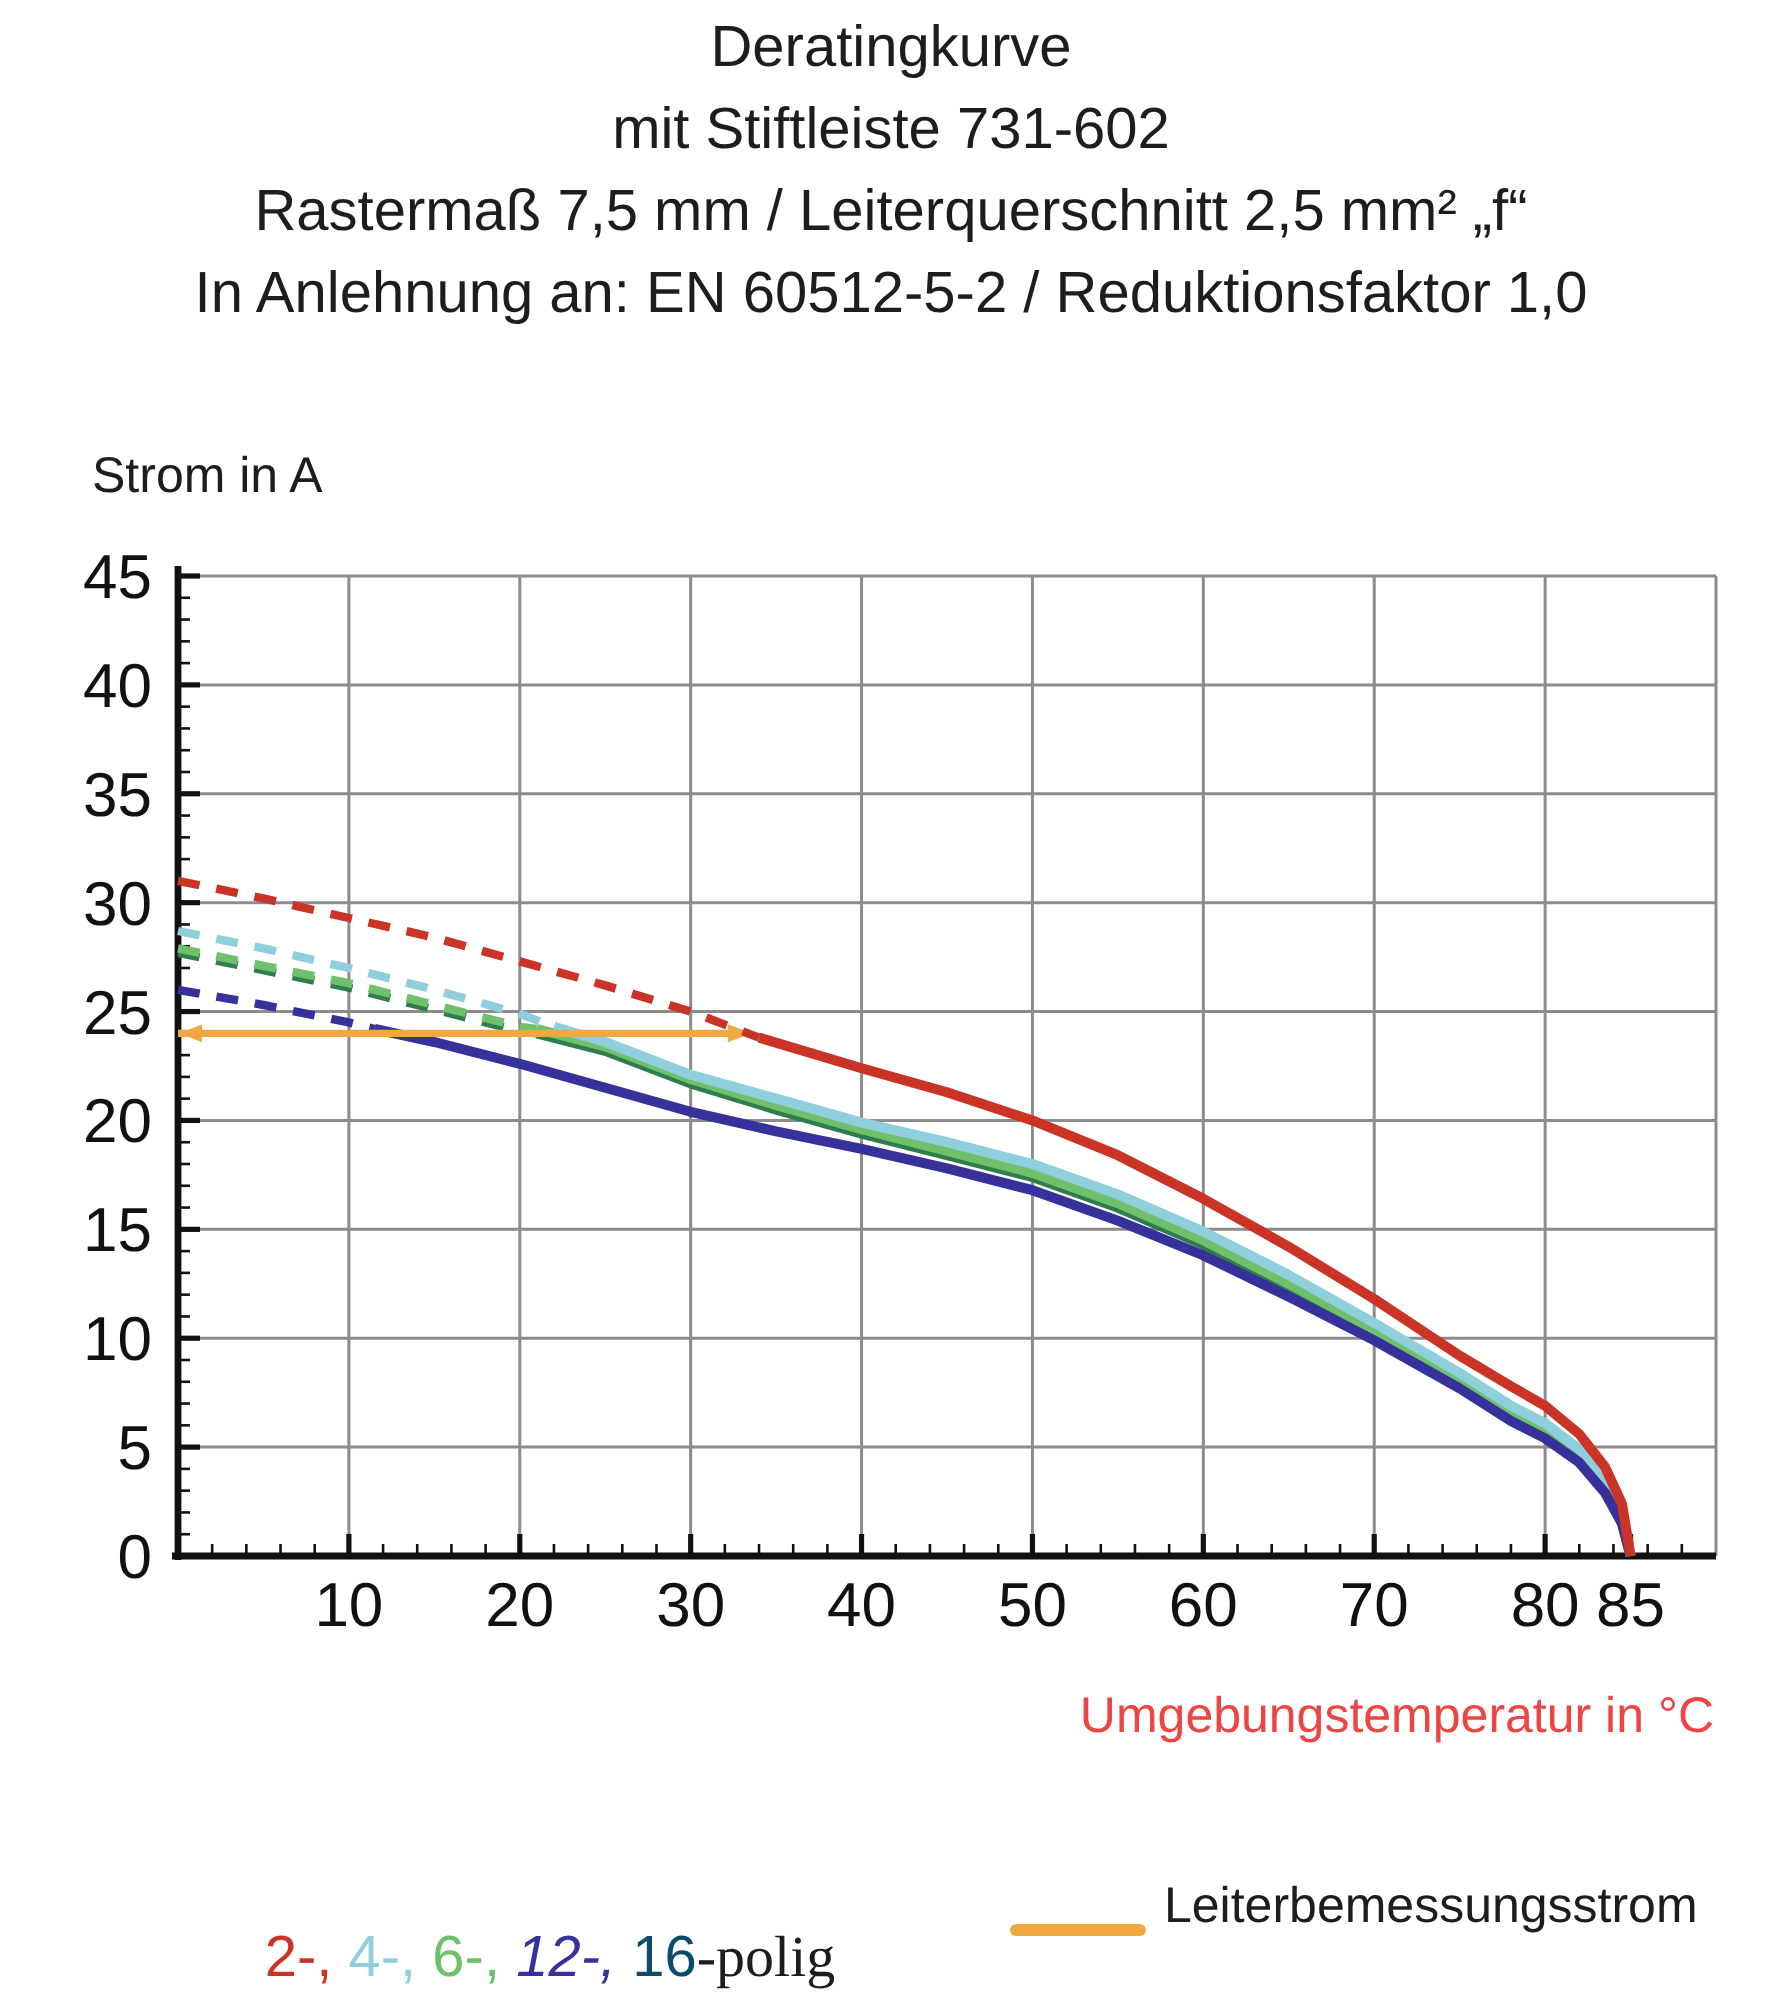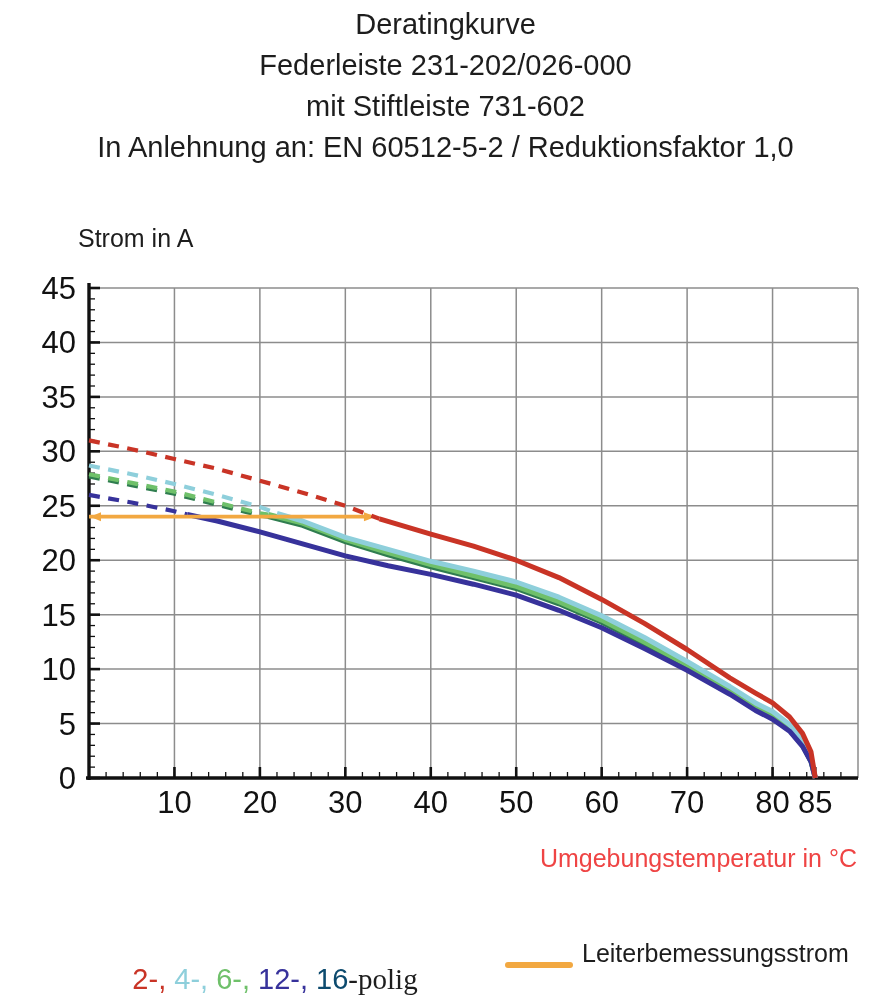--- a/index.html
+++ b/index.html
@@ -1,37 +1,37 @@
 <!DOCTYPE html>
 <html><head>
 <meta charset="utf-8">
 <style>
   html,body{margin:0;padding:0;background:#fff;}
   .page{position:relative;width:891px;height:1000px;background:#fff;overflow:hidden;
         font-family:"Liberation Sans",sans-serif;color:#1d1d1d;}
   .titles{position:absolute;top:4px;left:0;width:100%;text-align:center;
           font-size:29px;line-height:41px;color:#1d1d1d;}
-  .ylab{position:absolute;left:46px;top:224px;font-size:25px;color:#1d1d1d;margin-left:32px;}
+  .ylab{position:absolute;left:46px;top:224px;font-size:25px;color:#1d1d1d;}
   .plot{position:absolute;left:0;top:0;}
   .plot text{font-family:"Liberation Sans",sans-serif;font-size:31px;fill:#111;}
   .xlab{position:absolute;right:34px;top:844px;font-size:25px;color:#ef4444;}
   .legend{position:absolute;top:928px;left:0;width:100%;height:44px;font-size:29px;}
   .lg-left{position:absolute;left:84px;top:2px;white-space:pre;}
   .lg-right{position:absolute;left:505px;top:0;height:40px;display:flex;align-items:flex-end;gap:9px;font-size:25px;}
   .swatch{display:inline-block;width:68px;height:6px;border-radius:3px;background:#f2a841;}
 </style>
 </head>
 <body>
 
 <div class="page">
 
   <header class="titles">
     <div>Deratingkurve</div>
-    <div>Federleiste 231-202/026-000</div>
     <div>mit Stiftleiste 731-602</div>
+    <div>Rastermaß 7,5 mm / Leiterquerschnitt 2,5 mm² „f“</div>
     <div>In Anlehnung an: EN 60512-5-2 / Reduktionsfaktor 1,0</div>
   </header>
 
   <div class="ylab">Strom in A</div>
 
   <svg id="plot" class="plot" width="891" height="1000" viewBox="0 0 891 1000" aria-hidden="true">
       <g stroke="#8c8c8c" stroke-width="1.5">
         <line x1="174.44444444444446" y1="288" x2="174.44444444444446" y2="778"></line>
         <line x1="259.8888888888889" y1="288" x2="259.8888888888889" y2="778"></line>
         <line x1="345.3333333333333" y1="288" x2="345.3333333333333" y2="778"></line>
@@ -199,21 +199,21 @@
         <text x="76" y="407.88888888888886">35</text>
         <text x="76" y="353.44444444444446">40</text>
         <text x="76" y="299">45</text>
       </g>
     </svg>
 
   <div class="xlab">Umgebungstemperatur in °C</div>
 
   <div class="legend">
     <div class="lg-left">
-      <span style="color: rgb(201, 52, 38);">2-, </span><span style="color: rgb(142, 207, 219);">4-, </span><span style="color: rgb(111, 192, 106);">6-, </span><span style="color: rgb(55, 50, 155);">12-, </span><span style="color: #0c4a6e;">16</span><span style="color: rgb(29, 29, 29); font-family: Liberation Serif, serif;">-polig</span>
+      <span style="color: rgb(201, 52, 38);">2-, </span><span style="color: rgb(142, 207, 219);">4-, </span><span style="color: rgb(111, 192, 106);">6-, </span><span style="color: rgb(55, 50, 155); font-style: italic;">12-, </span><span style="color: #0c4a6e;">16</span><span style="color: rgb(29, 29, 29); font-family: Liberation Serif, serif;">-polig</span>
     </div>
     <div class="lg-right">
       <span class="swatch" style="background: rgb(242, 168, 65);"></span>
       <span>Leiterbemessungsstrom</span>
     </div>
   </div>
 
 </div>
 
 </body></html>

